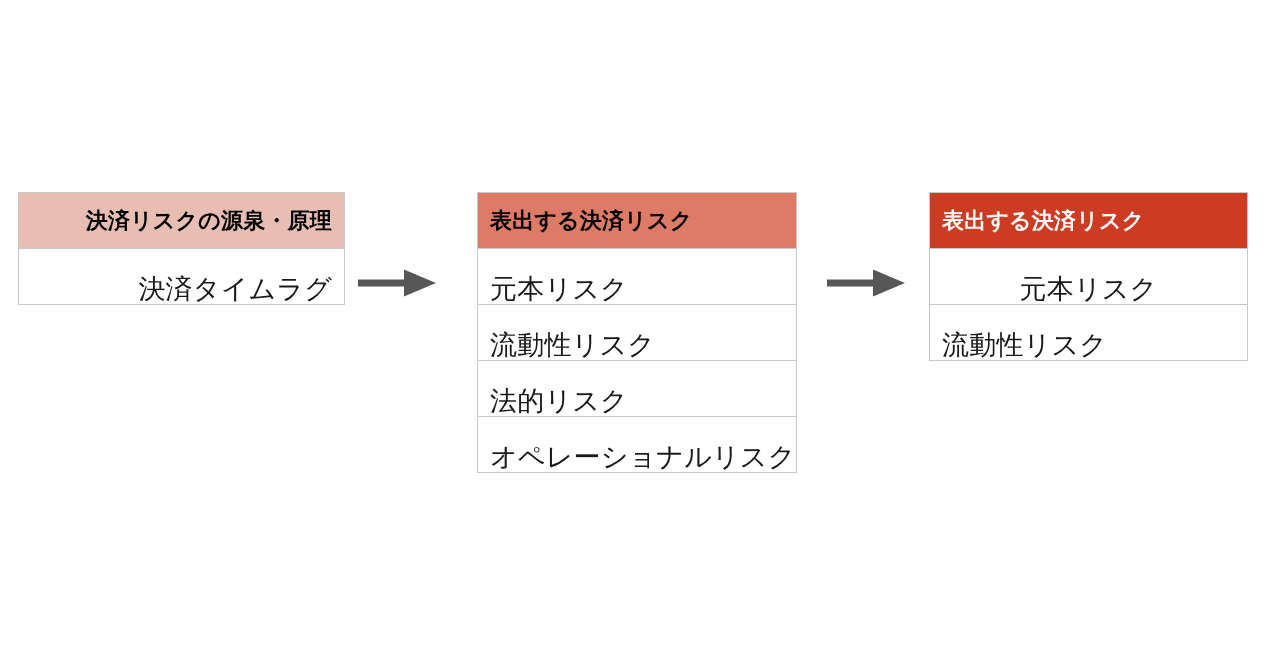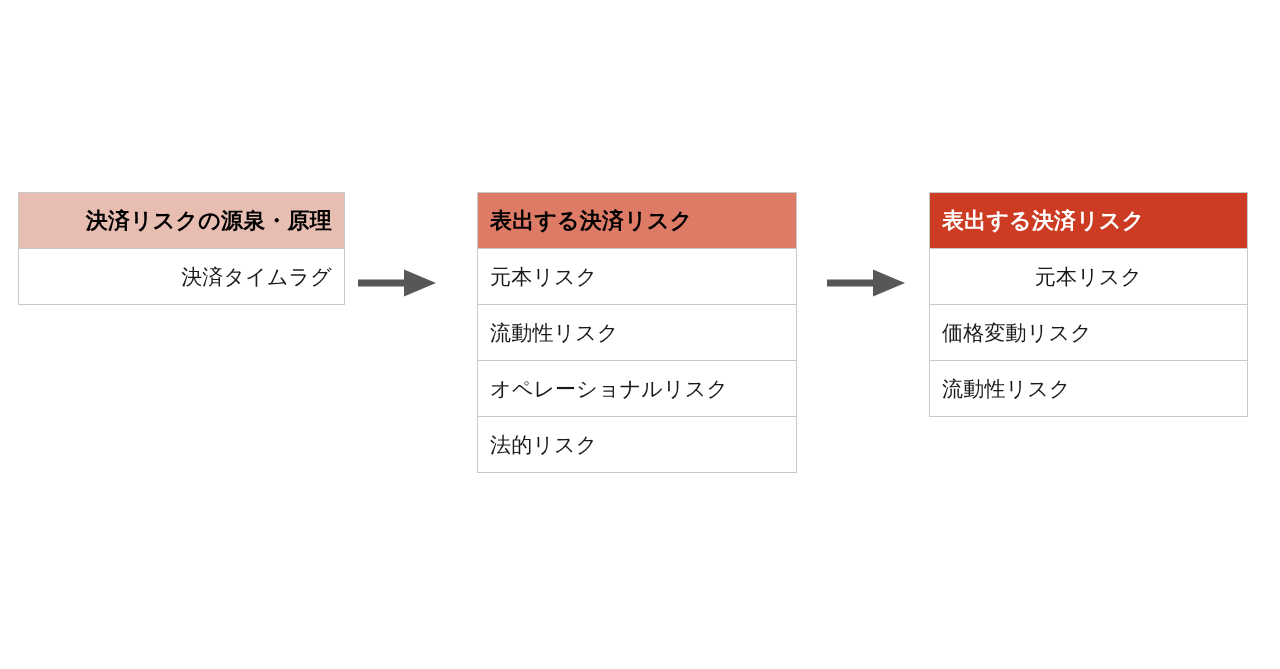--- a/index.html
+++ b/index.html
@@ -39,22 +39,22 @@
     color: #000000;
     white-space: nowrap;
     overflow: hidden;
     letter-spacing: 0.2px;
   }
 
   .tbl-row {
     box-sizing: border-box;
     height: 56px;
     line-height: 56px;
-    padding: 0 12px;
-    font-size: 21px;
+    padding: 12px 12px;
+    font-size: 27px;
     font-weight: normal;
     color: #1a1a1a;
     white-space: nowrap;
     overflow: hidden;
     border-top: 1px solid #c9c9c9;
     background: #ffffff;
     letter-spacing: 0.2px;
   }
   .tbl-row:first-of-type {
     border-top: 1px solid #c9c9c9;
@@ -107,29 +107,28 @@
 
   <svg class="flow-arrow" id="arrow-1" viewBox="0 0 80 34">
     <rect x="0" y="13.5" width="48" height="7" fill="#575757"></rect>
     <polygon points="46,3.5 78,17 46,30.5" fill="#575757"></polygon>
   </svg>
 
   <div class="risk-table" id="table-cause" style="border-color: rgb(201, 201, 201);">
     <div class="tbl-header" style="background: rgb(221, 123, 102); color: rgb(0, 0, 0);">表出する決済リスク</div>
     <div class="tbl-row" style="border-top-color: rgb(201, 201, 201);">元本リスク</div>
     <div class="tbl-row" style="border-top-color: rgb(201, 201, 201);">流動性リスク</div>
+    <div class="tbl-row" style="border-top-color: rgb(201, 201, 201);">法的リスク</div>
     <div class="tbl-row" style="border-top-color: rgb(201, 201, 201);">オペレーショナルリスク</div>
-    <div class="tbl-row" style="border-top-color: rgb(201, 201, 201);">法的リスク</div>
   </div>
 
   <svg class="flow-arrow" id="arrow-2" viewBox="0 0 80 34">
     <rect x="0" y="13.5" width="48" height="7" fill="#575757"></rect>
     <polygon points="46,3.5 78,17 46,30.5" fill="#575757"></polygon>
   </svg>
 
   <div class="risk-table" id="table-manifest" style="border-color: rgb(201, 201, 201);">
     <div class="tbl-header" style="background: rgb(204, 59, 34); color: #ffffff;">表出する決済リスク</div>
     <div class="tbl-row" style="border-top-color: rgb(201, 201, 201); text-align: center;">元本リスク</div>
-    <div class="tbl-row" style="border-top-color: rgb(201, 201, 201);">価格変動リスク</div>
     <div class="tbl-row" style="border-top-color: rgb(201, 201, 201);">流動性リスク</div>
   </div>
 
 </div>
 
 </body></html>

